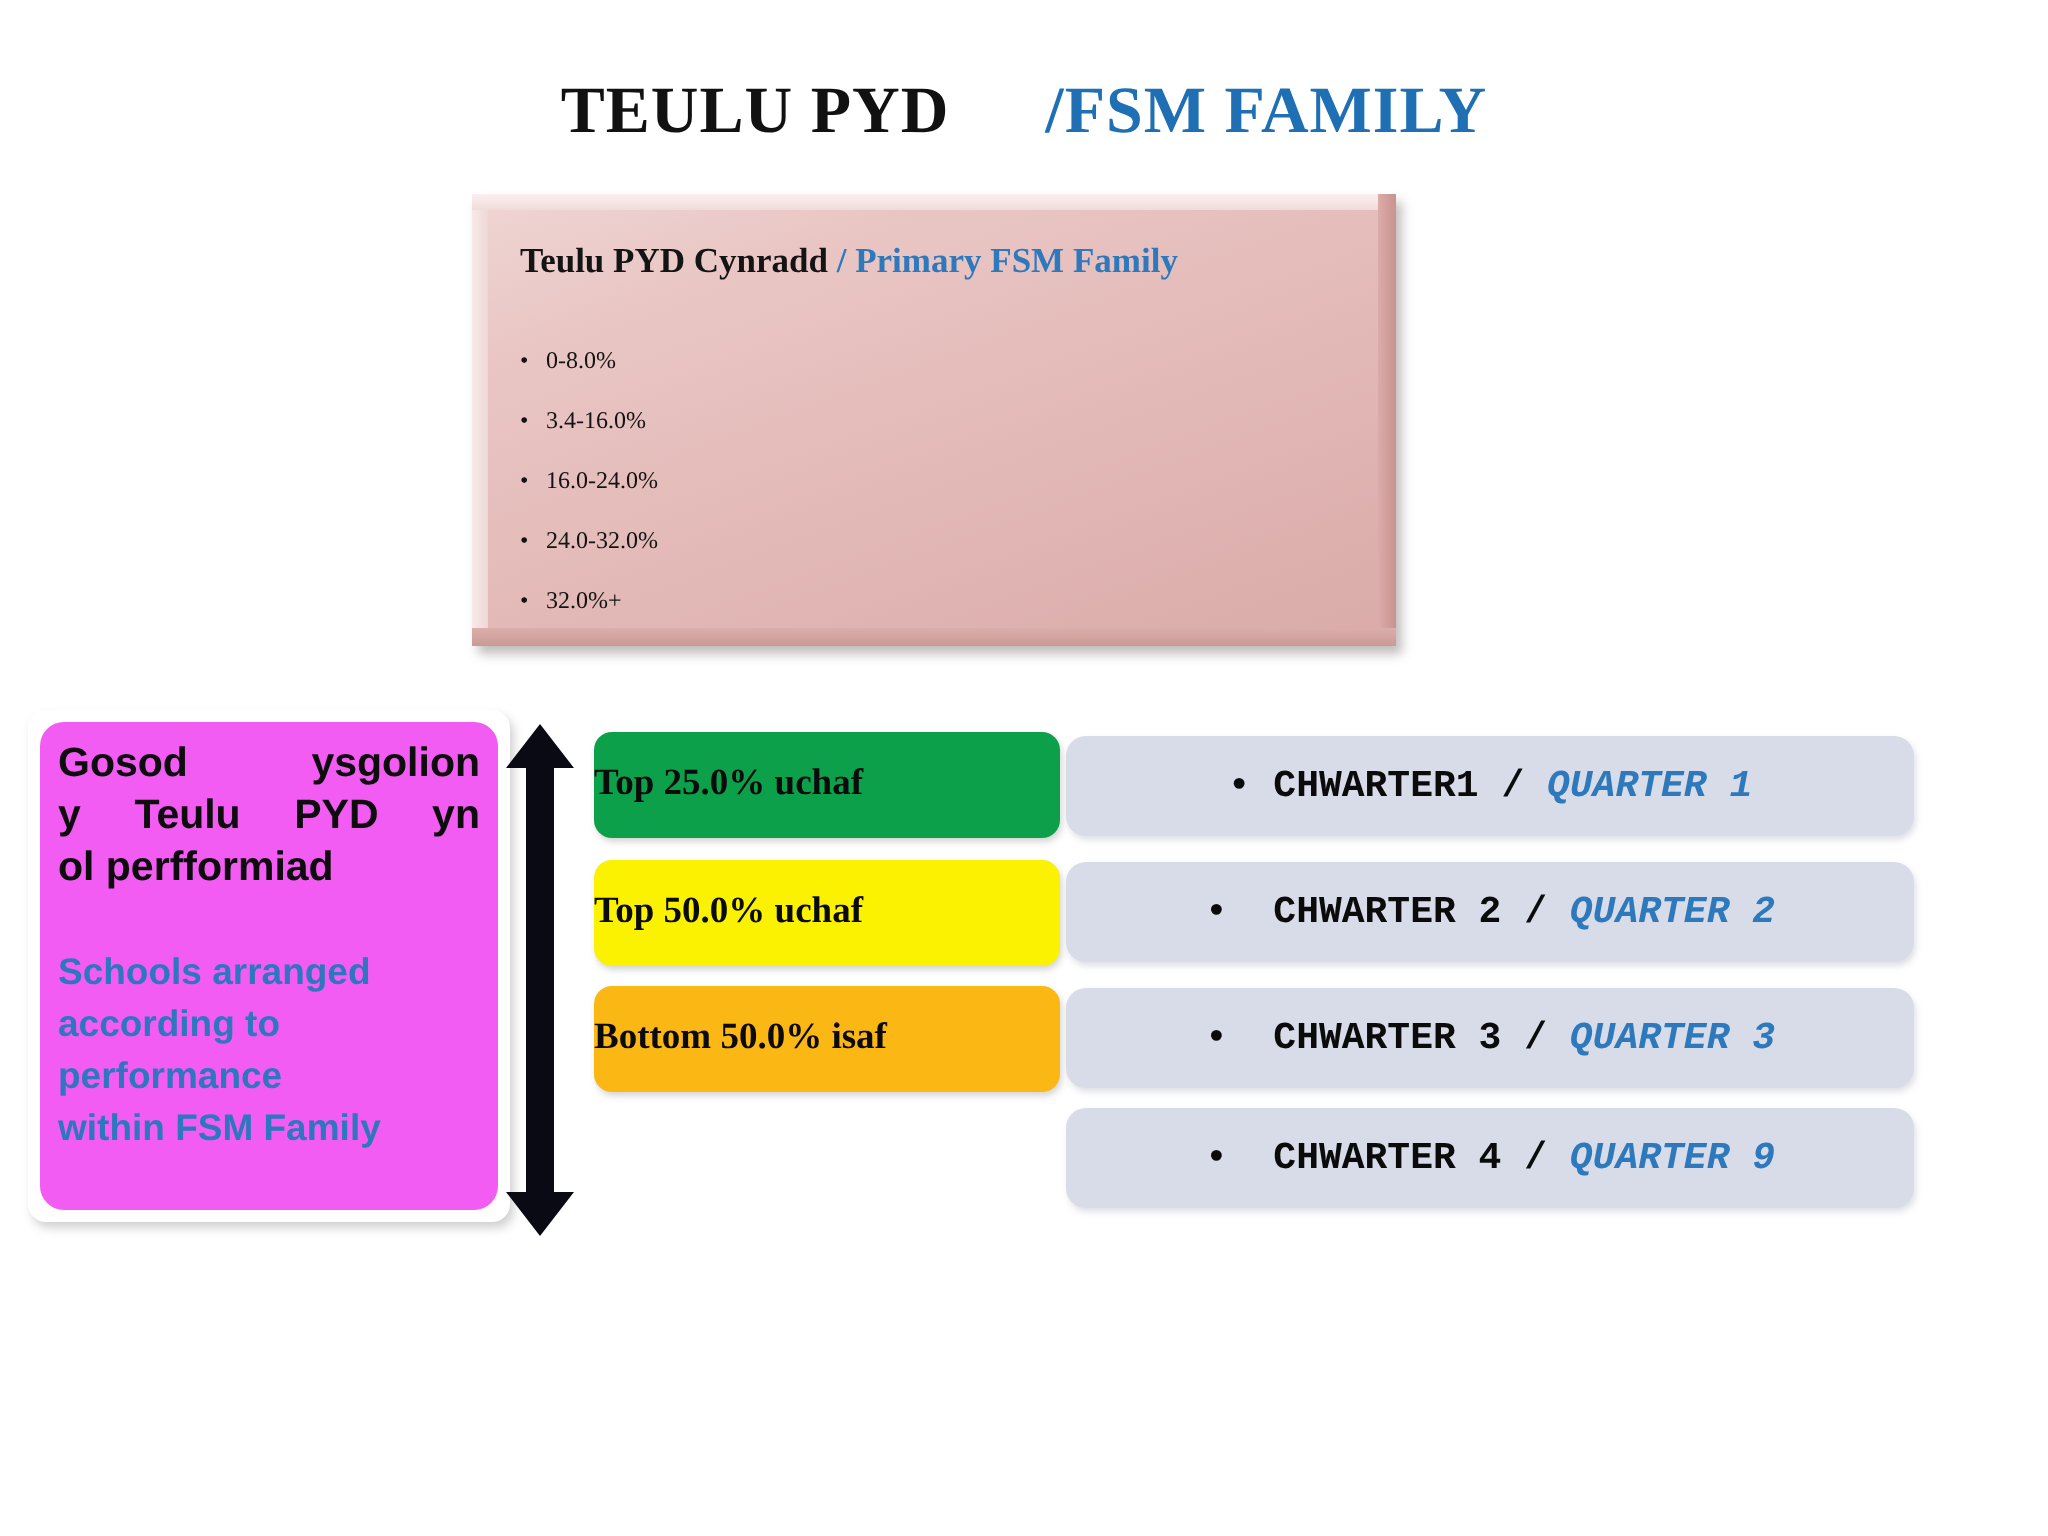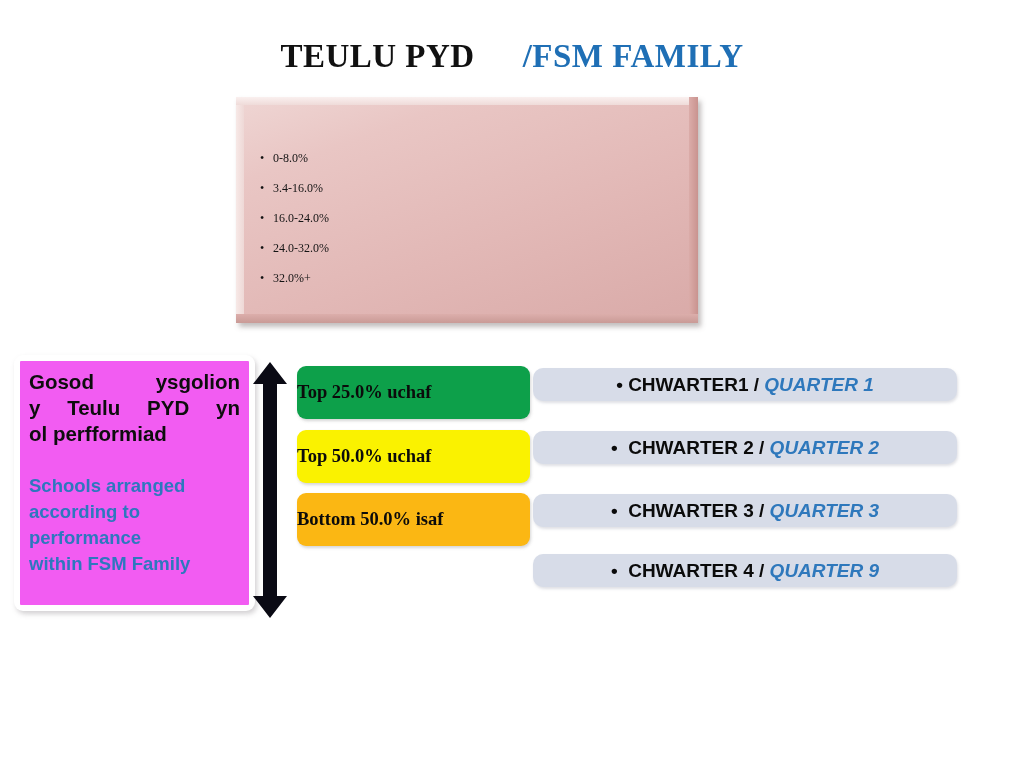--- a/index.html
+++ b/index.html
@@ -74,21 +74,21 @@
     position:absolute;left:14px;top:355px;width:241px;height:256px;
     background:#ffffff;
     border-radius:9px;
     box-shadow:2px 3px 5px rgba(140,135,140,.38);
     box-sizing:border-box;
     padding:6px;
   }
   #magenta .fill{
     position:absolute;left:6px;top:6px;right:6px;bottom:6px;
     background:#F25CF2;
-    border-radius:1px;
+    border-radius:12px;
     padding:8px 9px 0 9px;
     box-sizing:border-box;
   }
   #magenta .cy{
     font-family:"Liberation Sans", sans-serif;
     font-weight:bold;font-size:20.5px;color:#0d0d0d;
     line-height:26px;
     text-align:justify;
     text-align-last:justify;
   }
@@ -107,25 +107,25 @@
     position:absolute;left:297px;width:233px;height:53px;
     border-radius:9px;
     display:flex;align-items:center;justify-content:flex-start;
     font-family:"Liberation Serif", serif;
     font-weight:bold;font-size:18.5px;color:#0b0b0b;
     white-space:nowrap;
     box-shadow:1px 2px 3px rgba(120,120,120,.30);
     box-sizing:border-box;
   }
   .quart{
-    position:absolute;left:533px;width:424px;height:33px;
+    position:absolute;left:533px;width:424px;height:50px;
     background:#D7DCE8;
     border-radius:10px;
     display:flex;align-items:center;
-    font-family:Liberation Sans, sans-serif;
+    font-family:Liberation Mono, monospace;
     font-weight:bold;font-size:19px;color:#0b0b0b;
     white-space:nowrap;
     box-sizing:border-box;
     box-shadow:1px 2px 3px rgba(140,145,160,.28);
   }
   .quart .inner2{width:100%;text-align:center;}
   .quart .bul{display:inline-block;}
   .quart .qblue{color:#2E78BC;font-style:italic;}
 </style>
 </head>
@@ -136,20 +136,23 @@
   <div id="title">
     <span class="t-black">TEULU PYD</span><span class="t-blue">/FSM FAMILY</span>
   </div>
 
   <div id="pinkbox">
     <div class="bev bev-left"></div>
     <div class="bev bev-topline"></div>
     <div class="bev bev-right"></div>
     <div class="bev bev-bottom"></div>
     <div class="inner">
+      <div class="hdr">
+        <span>Teulu PYD Cynradd </span><span class="blue">/ Primary FSM Family</span>
+      </div>
       <ul>
         <li><span class="bul">•</span><span>0-8.0%</span></li>
         <li><span class="bul">•</span><span>3.4-16.0%</span></li>
         <li><span class="bul">•</span><span>16.0-24.0%</span></li>
         <li><span class="bul">•</span><span>24.0-32.0%</span></li>
         <li><span class="bul">•</span><span>32.0%+</span></li>
       </ul>
     </div>
   </div>
 

